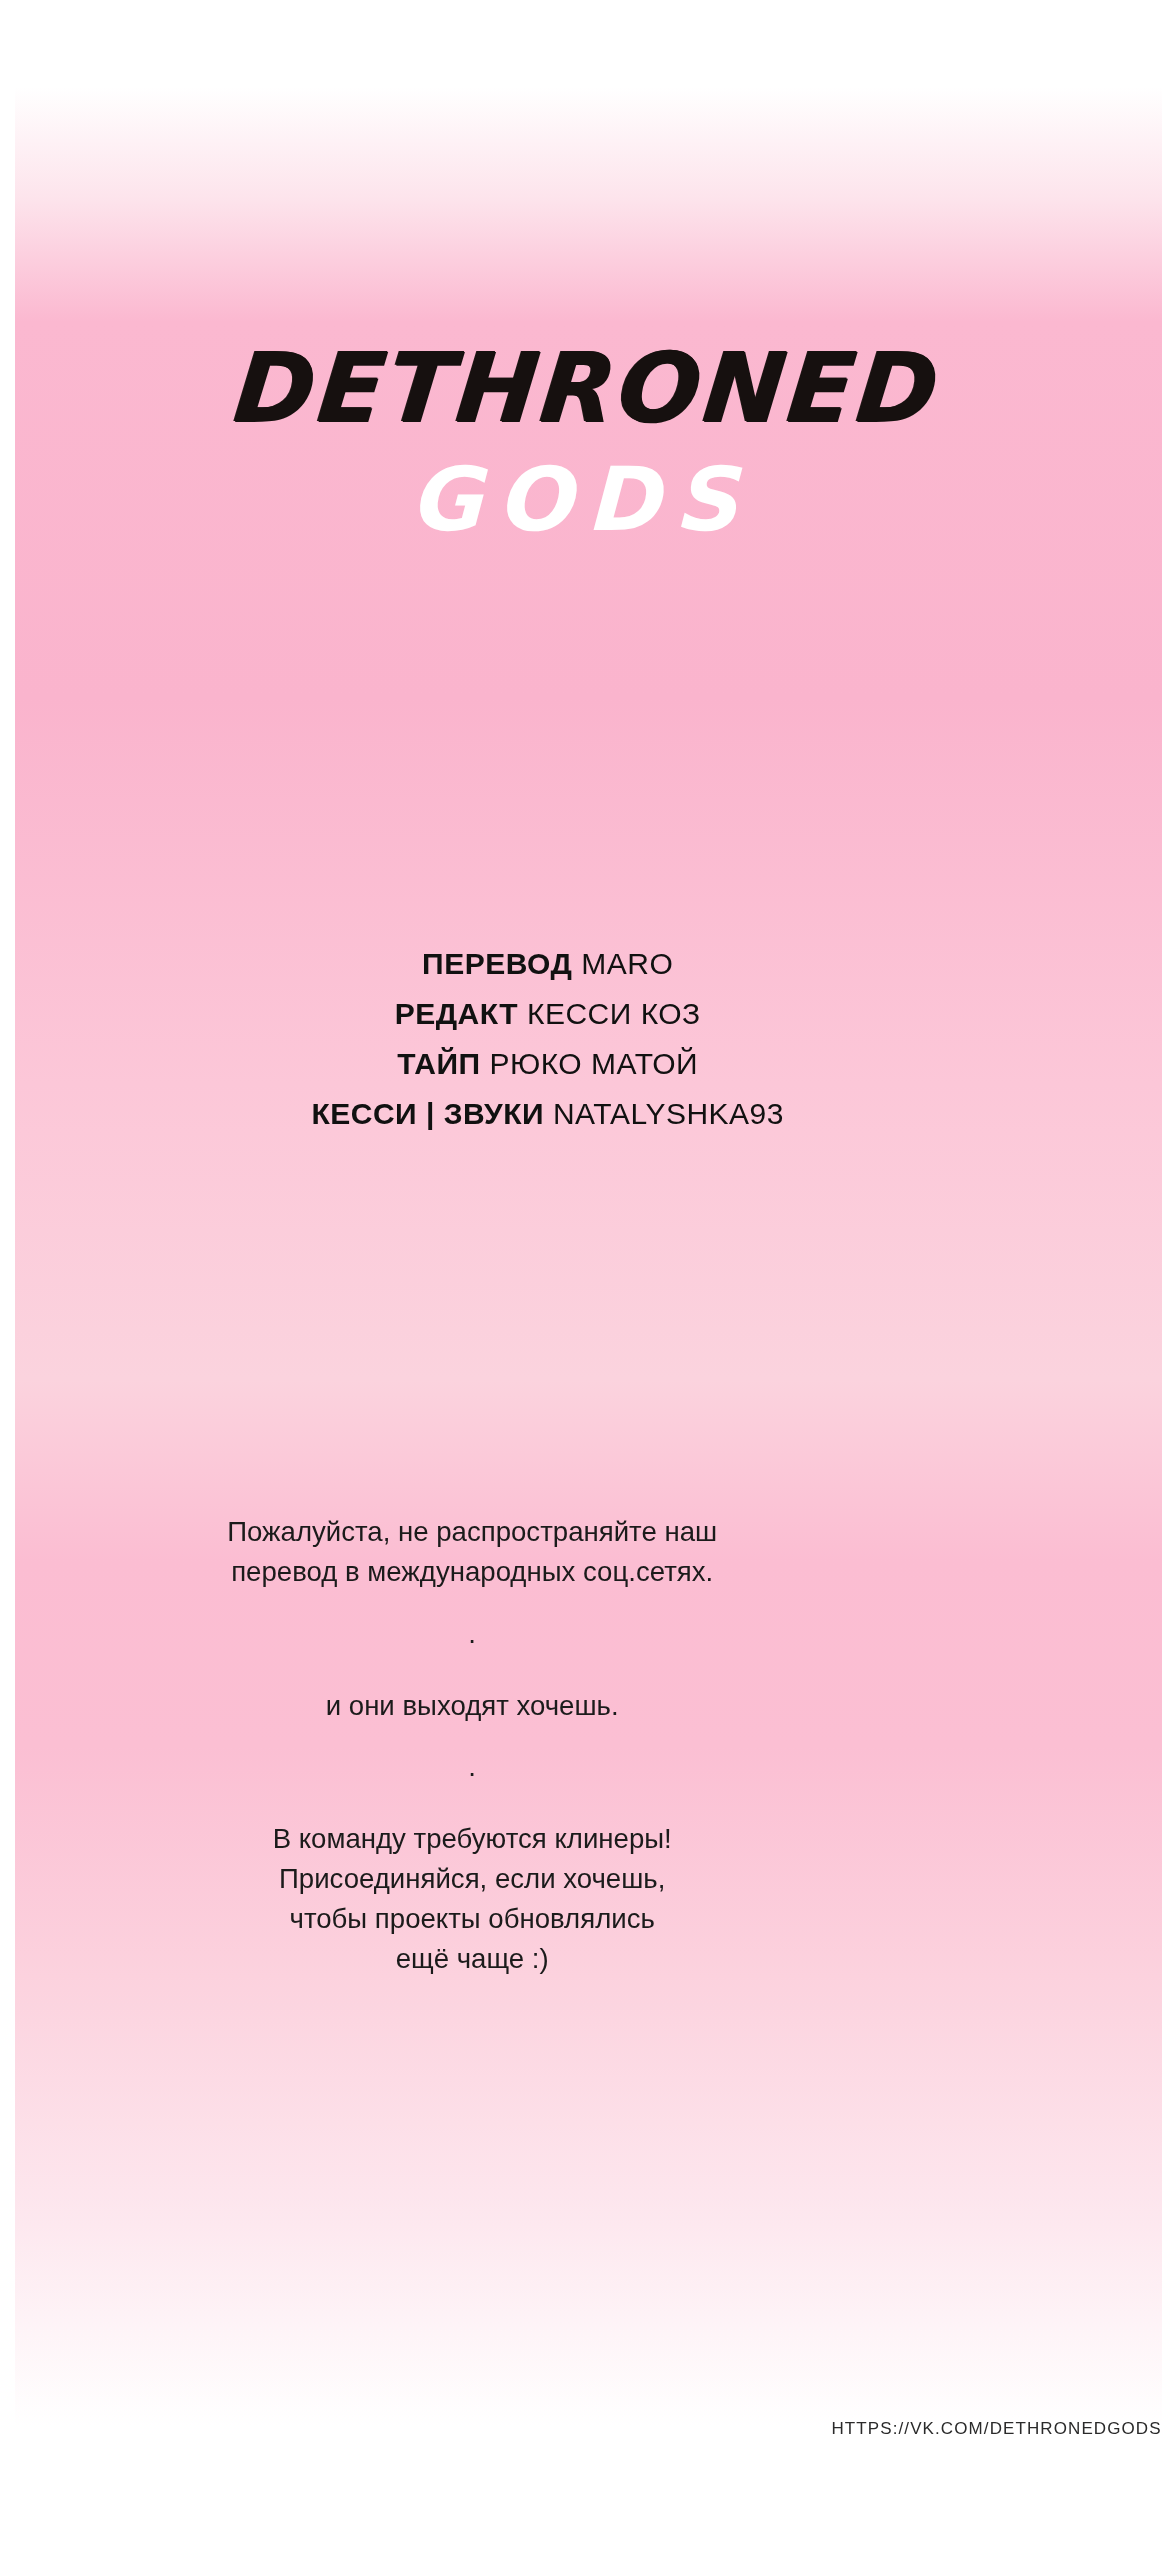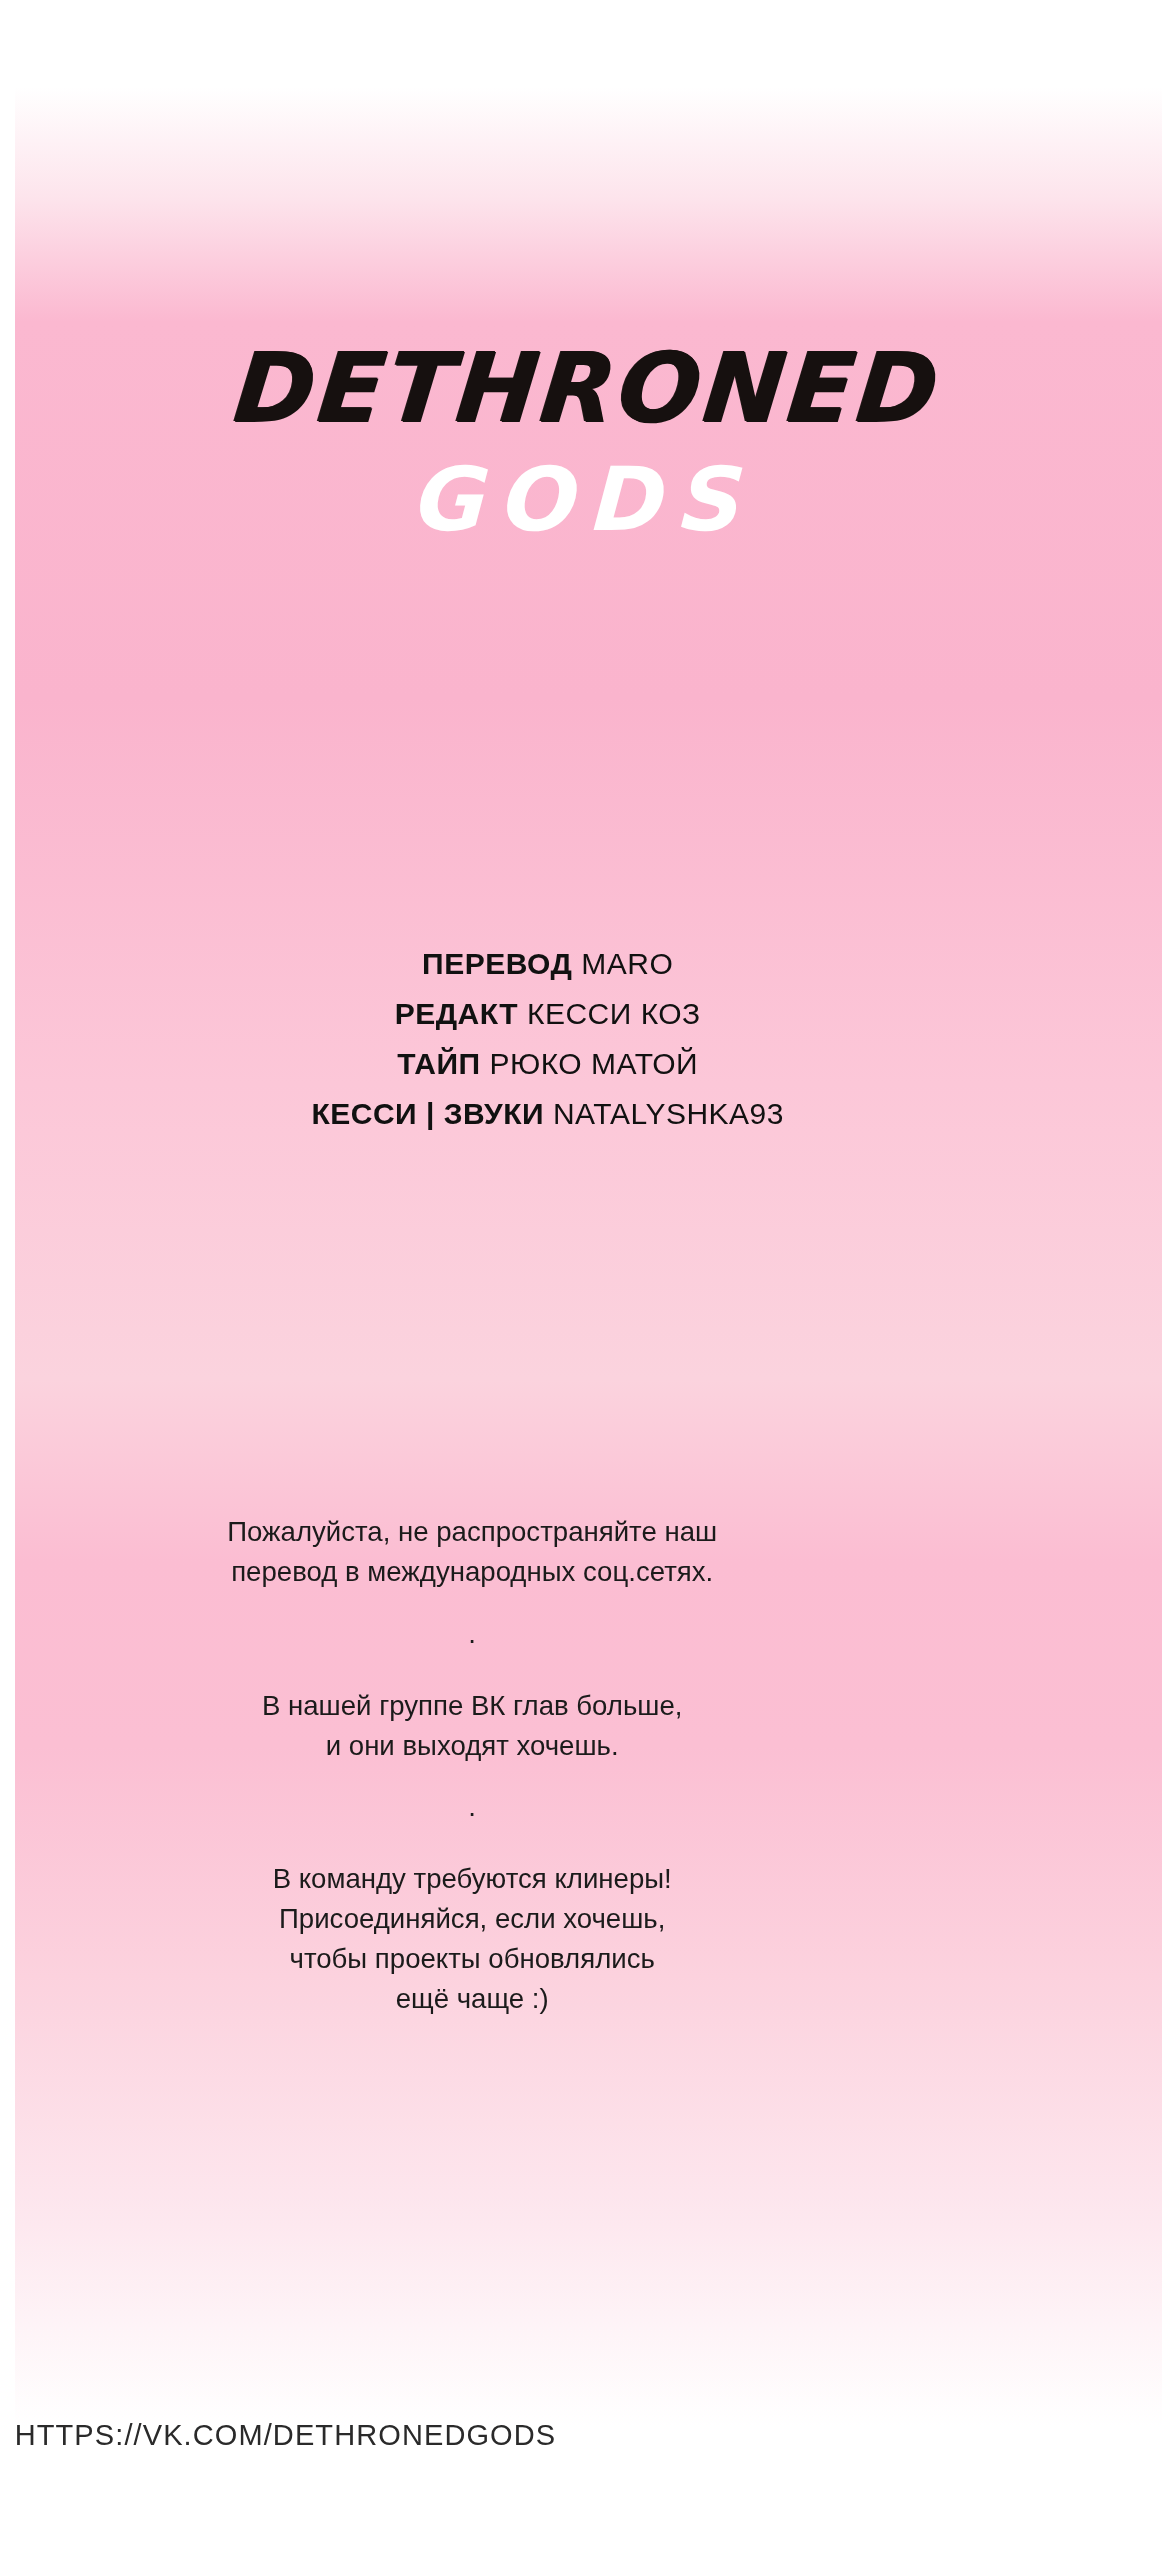--- a/index.html
+++ b/index.html
@@ -122,23 +122,23 @@
     margin: 27.6px 0 26px 0;
     color: #1b1b1b;
   }
 
   
   .footer {
     position: absolute;
     left: 0;
     top: 2419px;
     width: 1147px;
-    text-align: left;
+    text-align: right;
     color: #2a2a2a;
-    font-size: 29px;
+    font-size: 17px;
     letter-spacing: 1.1px;
   }
 </style>
 </head>
 <body>
 
 <div class="page">
   <div class="canvas">
     <div class="gradient-panel"></div>
 
@@ -166,21 +166,20 @@
       </div>
     </div>
 
     <div class="notes">
       <div class="note-block">
         <div>Пожалуйста, не распространяйте наш</div>
         <div>перевод в международных соц.сетях.</div>
       </div>
       <div class="dot-sep">·</div>
       <div class="note-block">
-        <div>В нашей группе ВК глав больше,</div>
         <div>и они выходят хочешь.</div>
       </div>
       <div class="dot-sep">·</div>
       <div class="note-block">
         <div>В команду требуются клинеры!</div>
         <div>Присоединяйся, если хочешь,</div>
         <div>чтобы проекты обновлялись</div>
         <div>ещё чаще :)</div>
       </div>
     </div>

